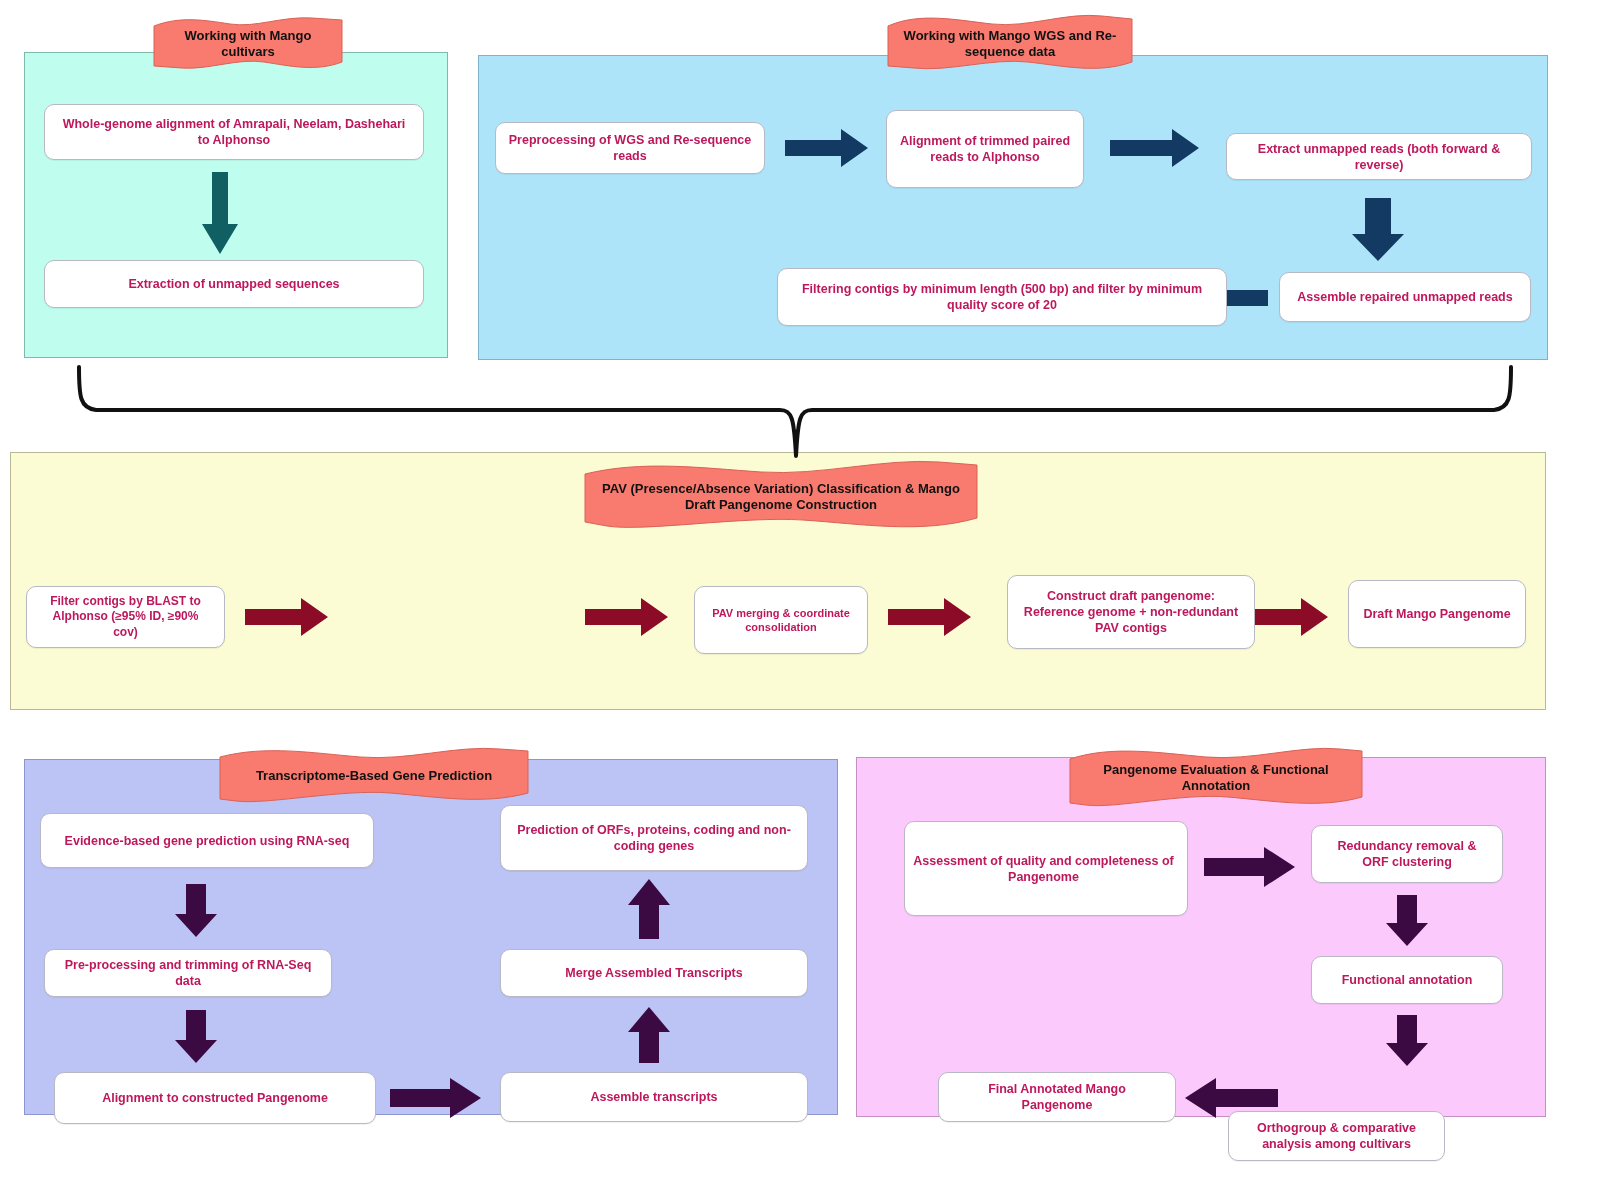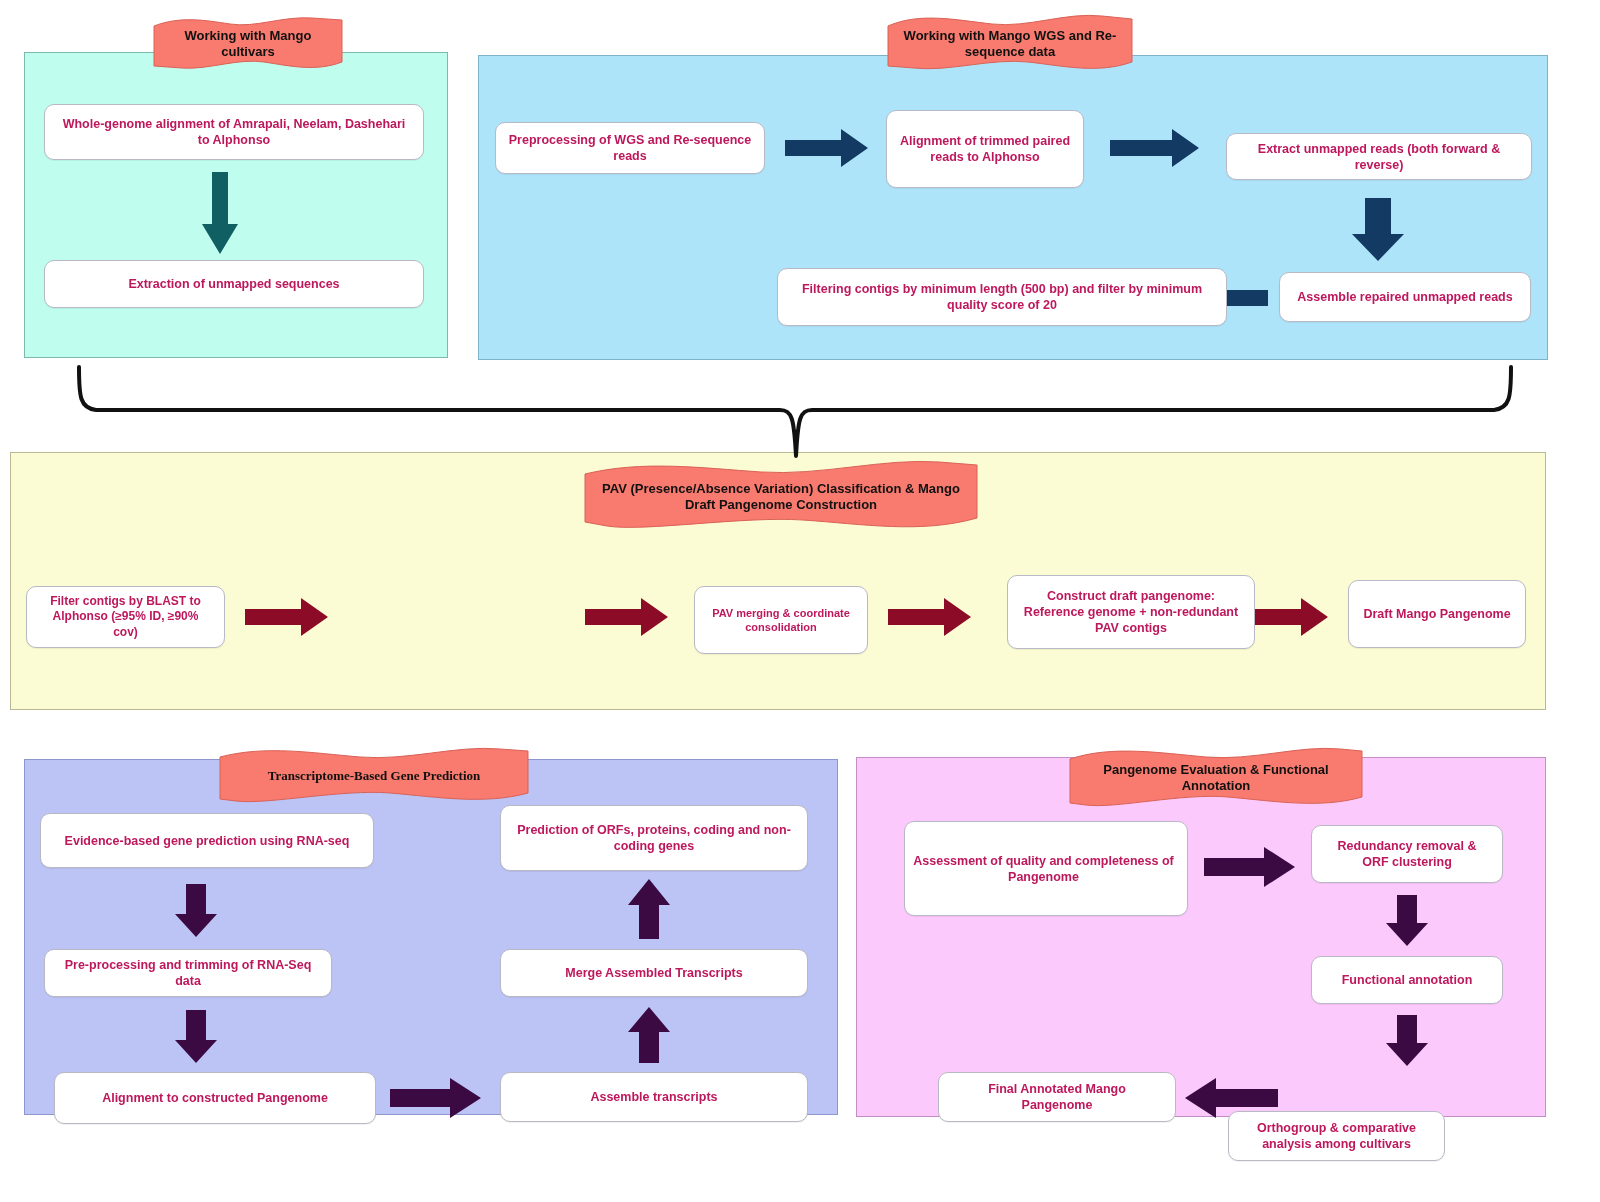--- a/index.html
+++ b/index.html
@@ -164,21 +164,21 @@
   <div class="arrow" style="left:1245px;top:596px;">
     <svg width="84" height="42" viewBox="0 0 84 42">
       <path d="M0,13 L56,13 L56,2 L83,21 L56,40 L56,29 L0,29 Z" fill="#8c0c28"></path>
     </svg>
   </div>
 
   <div class="node" style="left:1348px;top:580px;width:178px;height:68px;font-size:12.5px;">Draft Mango Pangenome</div>
 
   <div class="panel" id="panel-transcriptome"></div>
 
-  <div class="banner" style="left:218px;top:745px;width:312px;height:62px;font-family:Liberation Serif, serif;">
+  <div class="banner" style="left:218px;top:745px;width:312px;height:62px;">
     <svg width="312" height="62" viewBox="0 0 312 62" preserveAspectRatio="none" aria-hidden="true">
       <path d="M2,12 C48,0 94,8 142,12 C190,16 238,0 282,4 L310,6 L310,48 C266,60 220,52 172,48 C124,44 48,60 18,56 L2,54 Z" fill="#f97a6e" stroke="#d96257" stroke-width="1"></path>
     </svg>
     <div class="btxt" style="font-size:13px;">Transcriptome-Based Gene Prediction</div>
   </div>
 
   <div class="node" style="left:40px;top:813px;width:334px;height:55px;font-size:12.5px;">Evidence-based gene prediction using RNA-seq</div>
 
   <div class="arrow" style="left:174px;top:884px;">
     <svg width="44" height="54" viewBox="0 0 44 54">

